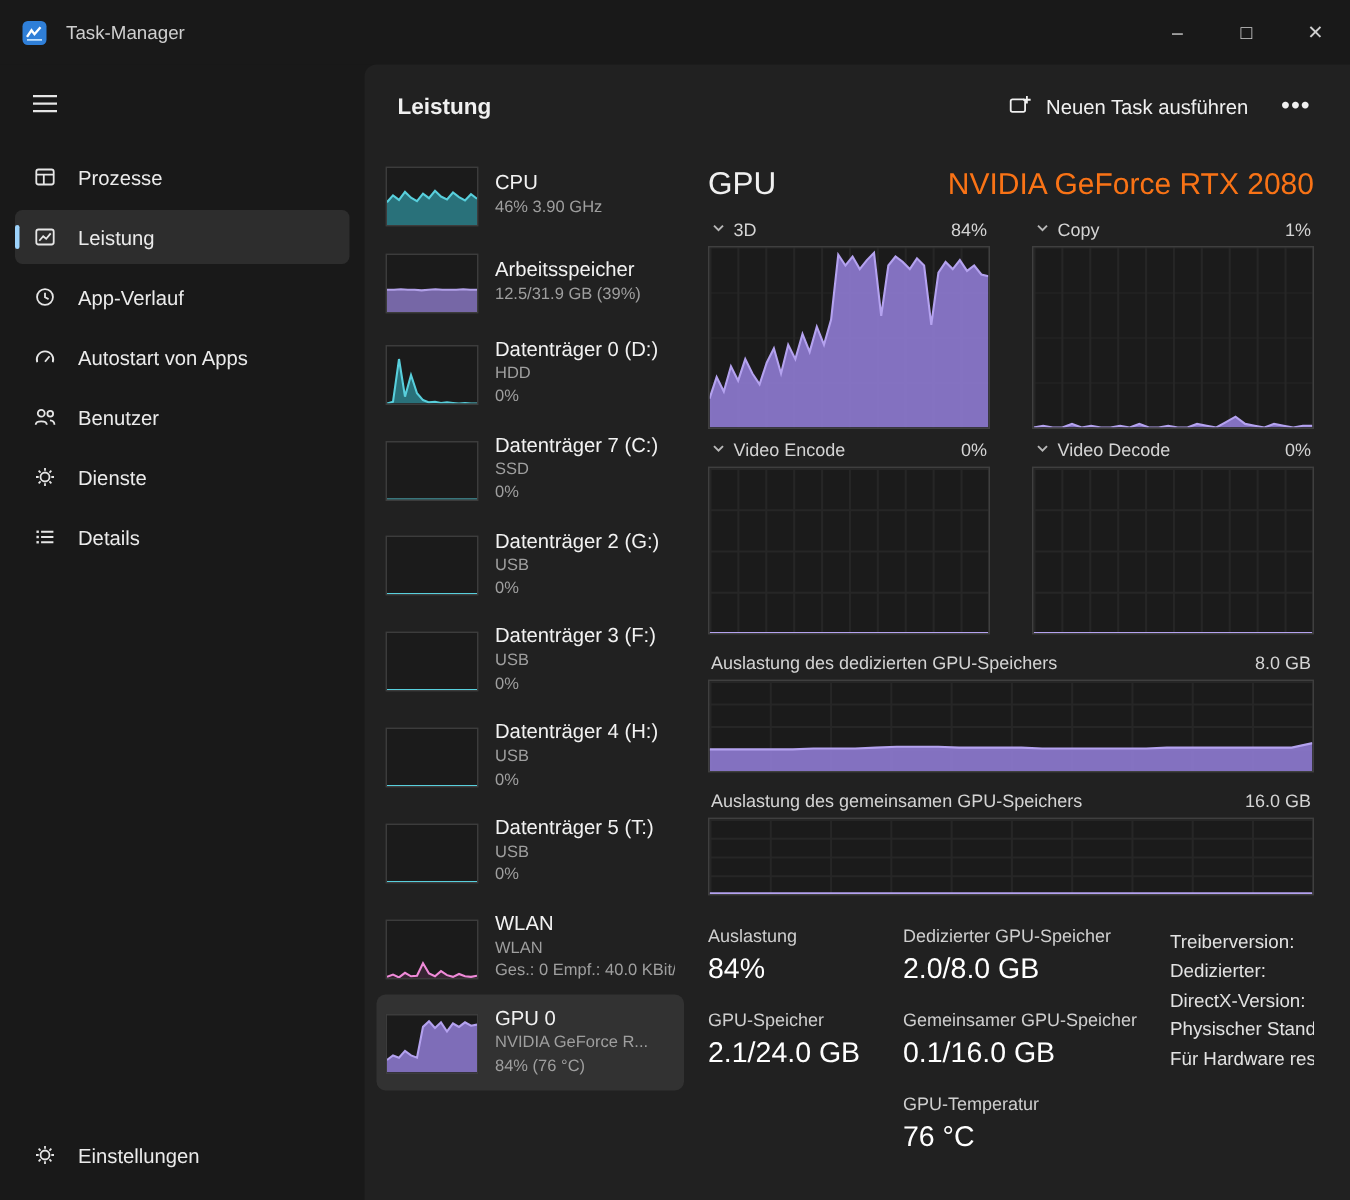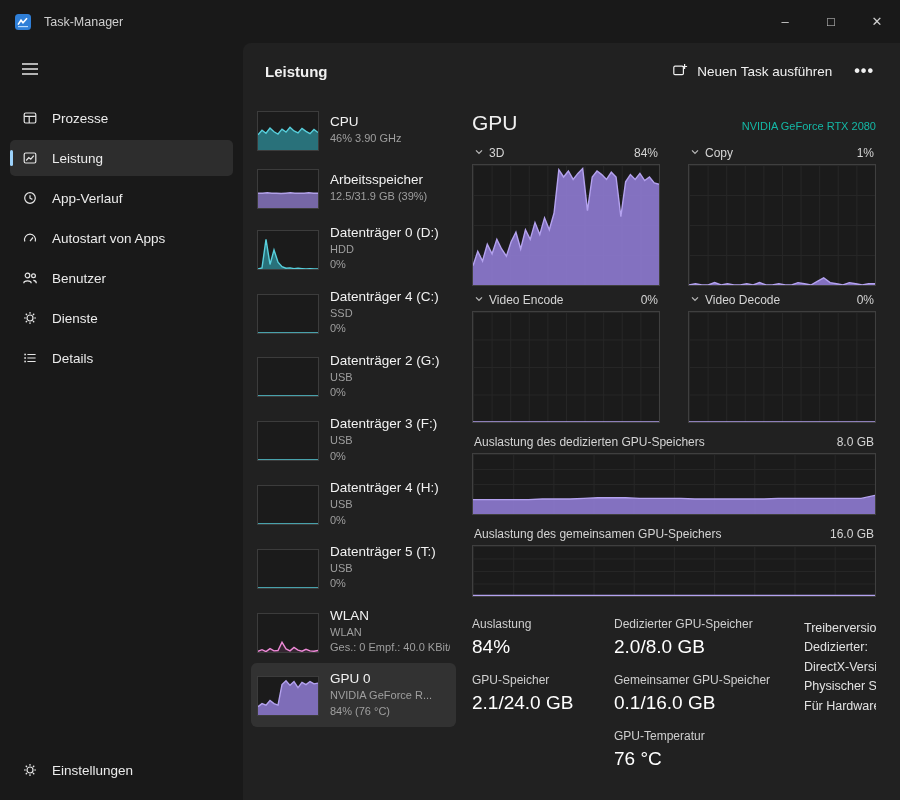--- a/index.html
+++ b/index.html
@@ -39,37 +39,37 @@
   .perf-item.selected { background:#323232; }
   .thumb { width:62px; height:40px; flex:none; border:1px solid #3c3c3c; background:#1b1b1b; position:relative; overflow:hidden; margin-top:2px; }
   .meta { min-width:0; }
   .meta .t { font-size:13.5px; color:#f2f2f2; margin-bottom:2px; white-space:nowrap; }
   .meta .s { font-size:11px; color:#9f9f9f; line-height:1.4; white-space:nowrap; overflow:hidden; }
 
   
   .detail { flex:1; min-width:0; padding:4px 24px 0 14px; overflow:hidden; }
   .gpu-head { display:flex; align-items:baseline; margin:8px 0 4px; }
   .gpu-title { font-size:21px; font-weight:400; flex:1; }
-  .gpu-name { font-size:11px; color:#14b8a6; }
+  .gpu-name { font-size:20px; color:#f97316; }
 
   .chart-grid { display:grid; grid-template-columns:1fr 1fr; column-gap:28px; }
   .chart-head { display:flex; align-items:center; gap:5px; padding:7px 2px 4px; font-size:12px; color:#d4d4d4; cursor:default; }
   .chart-head .val { margin-left:auto; color:#d4d4d4; }
   .chart-box { border:1px solid #3f3f3f; background-color:#1b1b1b; position:relative; overflow:hidden;
     background-image:linear-gradient(to right,#262626 1px,transparent 1px),linear-gradient(to bottom,#262626 1px,transparent 1px);
     background-size:10% 25%; }
   .h1box { height:122px; } .h2box { height:112px; }
   .memrow { display:flex; align-items:center; font-size:12px; color:#d4d4d4; padding:12px 2px 4px; }
   .memrow .val { margin-left:auto; }
   .mem1 { height:62px; } .mem2 { height:52px; }
 
   [data-spark] svg { position:absolute; inset:0; width:100%; height:100%; display:block; }
 
   
-  .stats { display:flex; gap:30px; margin-top:20px; }
+  .stats { display:flex; gap:18px; margin-top:20px; }
   .scol1 { width:112px; flex:none; }
   .scol2 { width:160px; flex:none; }
   .scol3 { flex:1; min-width:0; font-size:12.5px; color:#e2e2e2; line-height:1.55; padding-top:2px; }
   .scol3 div { white-space:nowrap; overflow:hidden; }
   .stat { margin-bottom:15px; }
   .stat .lb { font-size:12px; color:#cfcfcf; margin-bottom:5px; white-space:nowrap; }
   .stat .vl { font-size:19px; color:#ffffff; }
   svg.lineart { stroke:#e6e6e6; stroke-width:1.2; fill:none; }
 </style>
 </head>
@@ -239,21 +239,21 @@
               </div>
           </div>
           <div class="perf-item">
             <div class="thumb" data-spark="graphs.disk_empty">
                 <svg viewBox="0 0 100 100" preserveAspectRatio="none">
                   <polygon points="0,100 0.00,100.00 14.29,100.00 28.57,100.00 42.86,100.00 57.14,100.00 71.43,100.00 85.71,100.00 100.00,100.00 100,100" fill="#2f8f9b" fill-opacity="0.75"></polygon>
                   <polyline points="0.00,100.00 14.29,100.00 28.57,100.00 42.86,100.00 57.14,100.00 71.43,100.00 85.71,100.00 100.00,100.00" fill="none" stroke="#58cfdc" stroke-width="1.4" vector-effect="non-scaling-stroke"></polyline>
                 </svg>
               </div>
             <div class="meta">
-                <div class="t">Datenträger 4 (C:)</div>
+                <div class="t">Datenträger 7 (C:)</div>
                 <div class="s">SSD</div>
                 <div class="s">0%</div>
               </div>
           </div>
           <div class="perf-item">
             <div class="thumb" data-spark="graphs.disk_empty">
                 <svg viewBox="0 0 100 100" preserveAspectRatio="none">
                   <polygon points="0,100 0.00,100.00 14.29,100.00 28.57,100.00 42.86,100.00 57.14,100.00 71.43,100.00 85.71,100.00 100.00,100.00 100,100" fill="#2f8f9b" fill-opacity="0.75"></polygon>
                   <polyline points="0.00,100.00 14.29,100.00 28.57,100.00 42.86,100.00 57.14,100.00 71.43,100.00 85.71,100.00 100.00,100.00" fill="none" stroke="#58cfdc" stroke-width="1.4" vector-effect="non-scaling-stroke"></polyline>
                 </svg>

